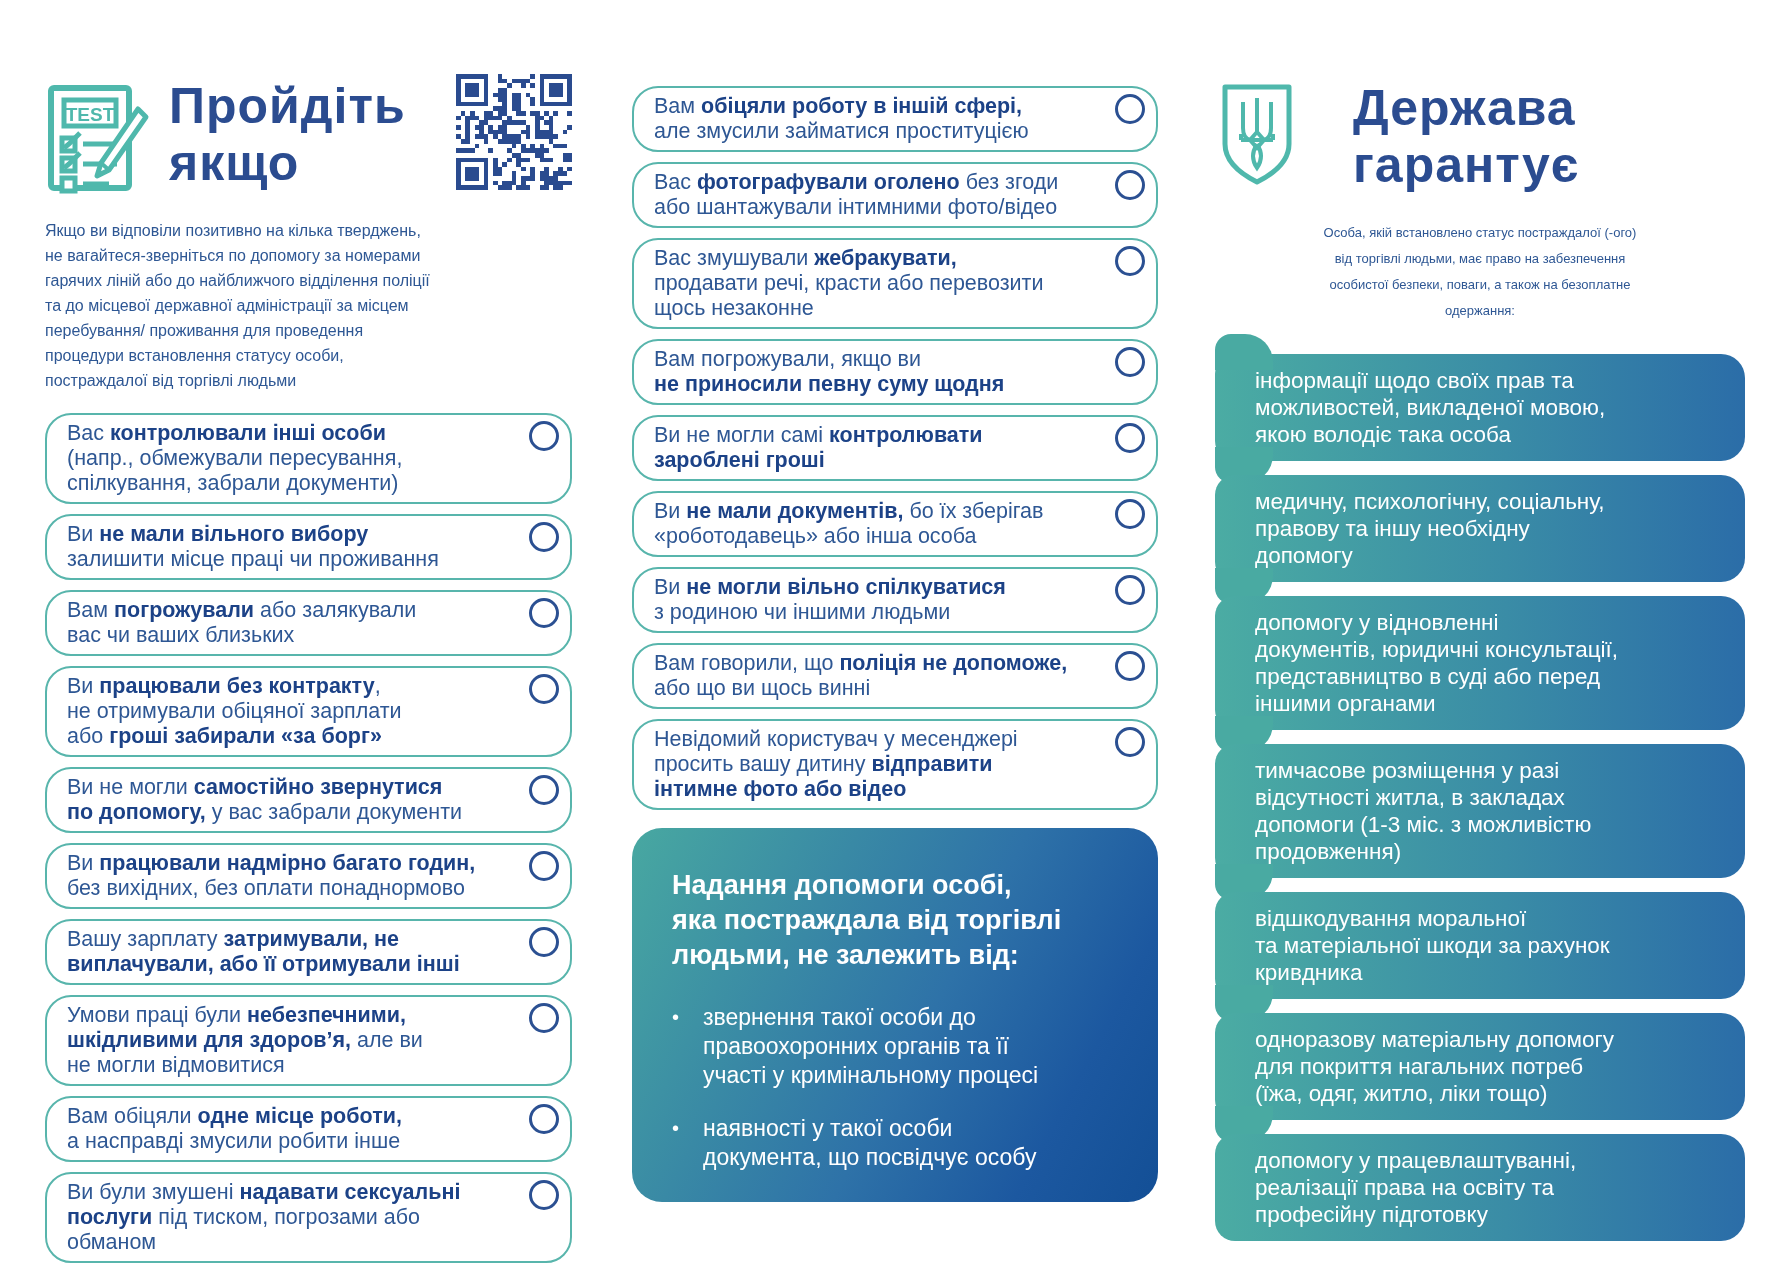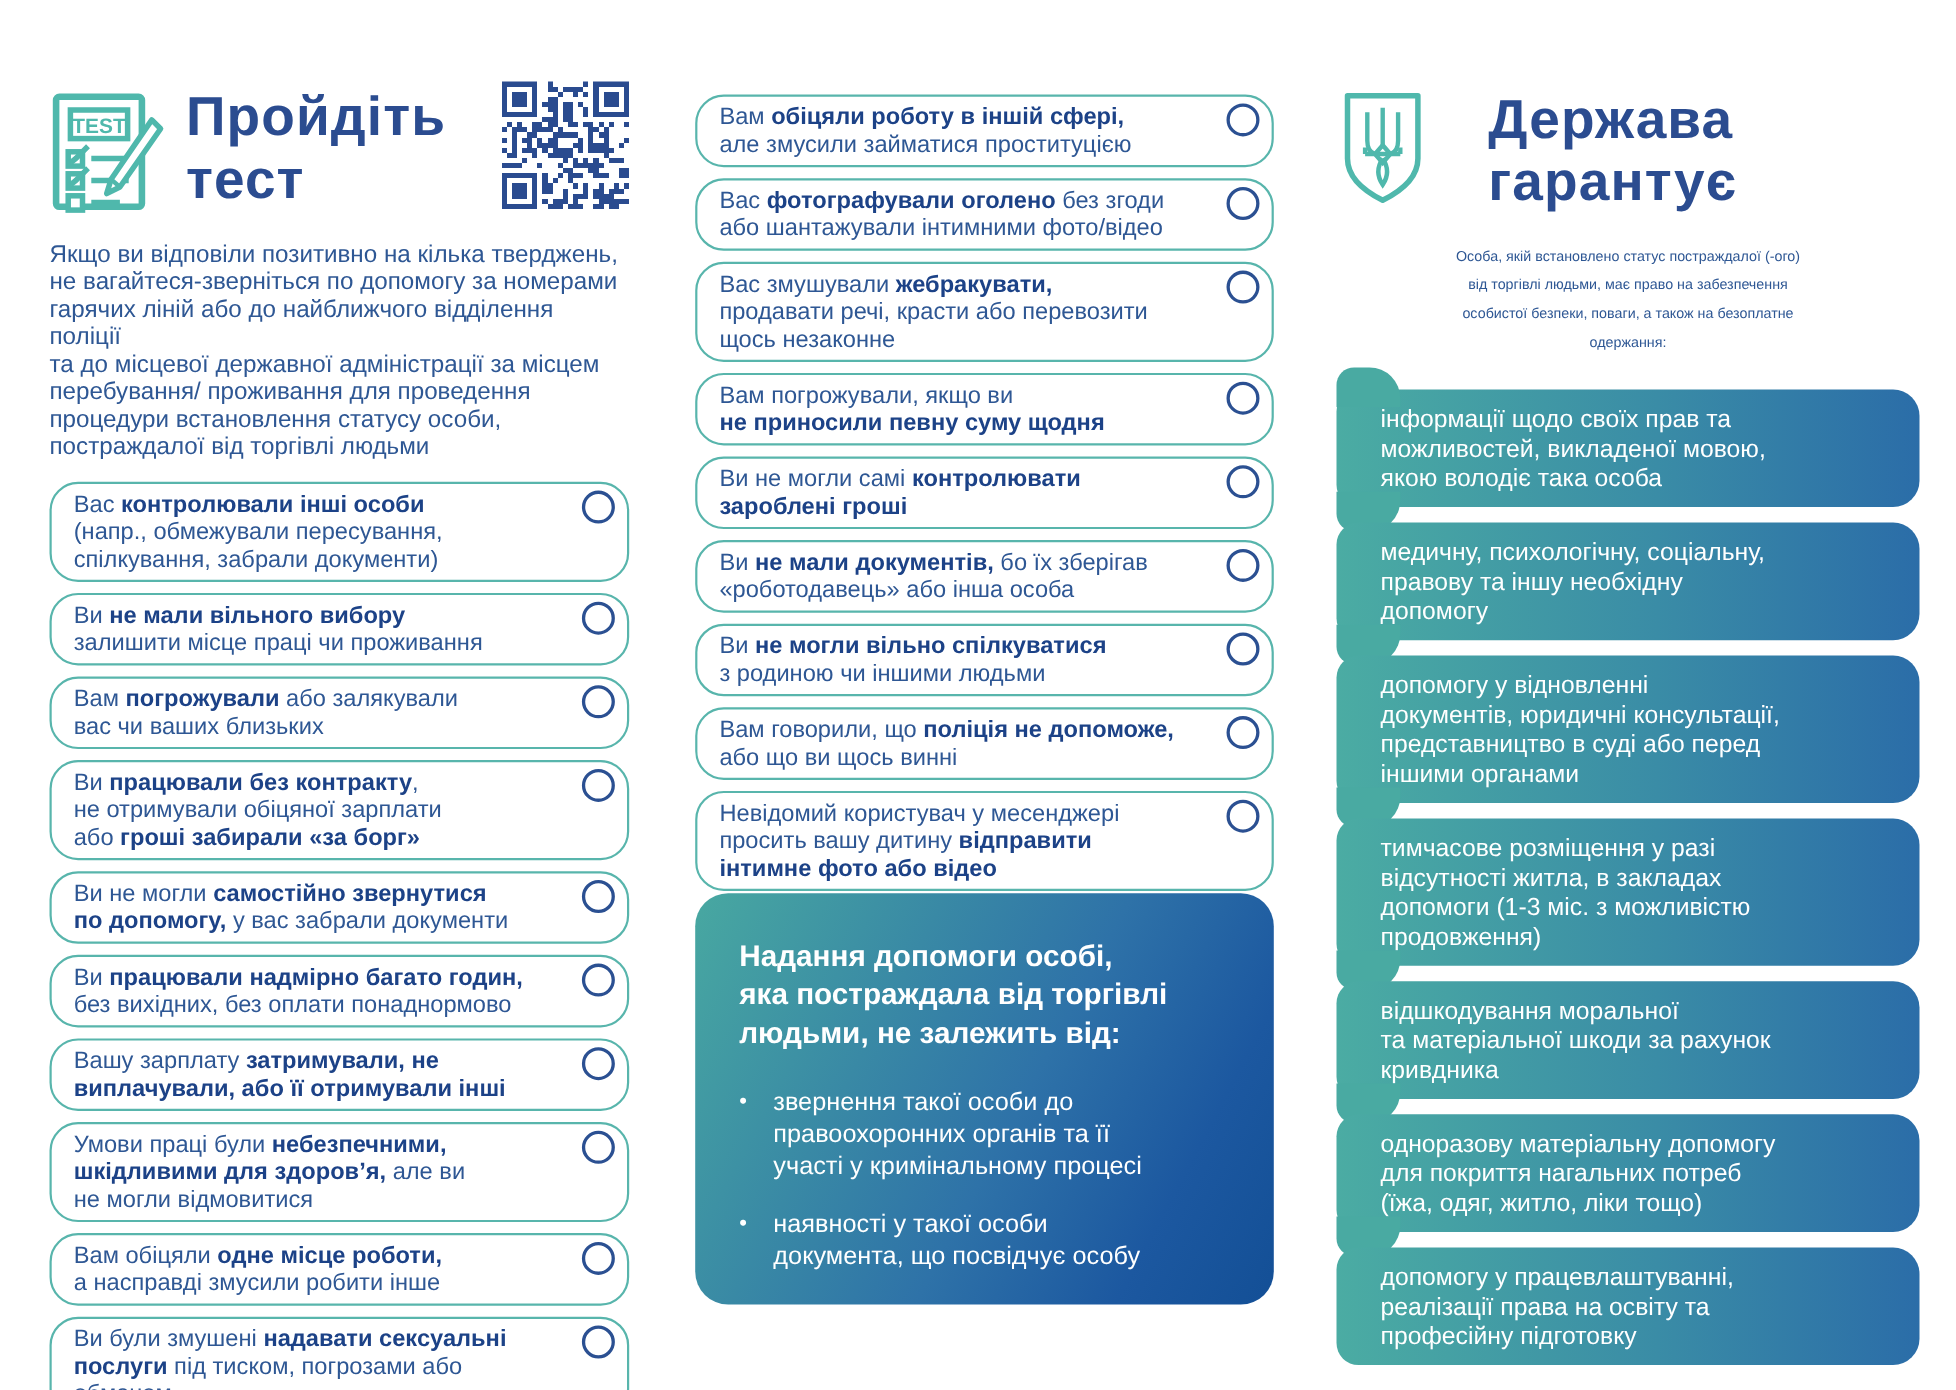--- a/index.html
+++ b/index.html
@@ -19,36 +19,36 @@
 
   .header{position:relative; height:118px;}
   .poster-title{position:absolute; top:0; font-size:50px; line-height:57px; font-weight:bold;
     letter-spacing:1px; color:var(--title); white-space:pre-line;}
   .col-left .poster-title{left:124px;}
   .col-right .poster-title{left:138px; top:2px;}
   .test-icon{position:absolute; left:-2px; top:4px;}
   .qr-wrap{position:absolute; right:0; top:-4px; width:116px; height:116px;}
   .trident-icon{position:absolute; left:2px; top:4px;}
 
-  .intro{font-size:22px; line-height:25px; color:var(--text); white-space:pre-line;}
+  .intro{font-size:16px; line-height:25px; color:var(--text); white-space:pre-line;}
   .col-left .intro{margin-top:22px;}
   .col-right .intro{margin-top:24px; font-size:13px; line-height:26px;text-align:center;}
 
   .list{display:flex; flex-direction:column; gap:10px;}
   .col-left .list{margin-top:20px;}
   .col-mid .list{margin-top:8px;}
 
   .check-row{display:flex; align-items:flex-start; background:#fff;
     border:2px solid var(--teal); border-radius:26px; padding:6px 11px 6px 20px;}
   .check-text{flex:1; font-size:21.5px; line-height:25px; color:var(--text); white-space:pre-line;}
   .check-text b{color:var(--textbold);}
   .check-circle{flex:none; width:30px; height:30px; border:3px solid var(--circle);
     border-radius:50%; margin-left:10px; background:#fff;}
 
-  .callout{margin-top:2px; border-radius:30px; color:#fff;
+  .callout{margin-top:18px; border-radius:30px; color:#fff;
     padding:40px 26px 30px 40px;
     background:linear-gradient(118deg,#48A8A1 0%,#2E72A8 55%,#1C58A0 80%,#134F96 100%);}
   .callout h2{font-size:27px; line-height:35px; font-weight:bold; white-space:pre-line; margin-bottom:30px;}
   .bullet{display:flex; gap:24px; margin-top:24px; font-size:23px; line-height:29px; white-space:pre-line;}
   .bullet .dot{flex:none; font-size:20px; line-height:29px;}
 
   .rlist{margin-top:30px; display:flex; flex-direction:column; gap:14px;}
   .rbox{position:relative; color:#fff; font-size:22.5px; line-height:27px; white-space:pre-line;
     padding:13px 24px 13px 40px; border-radius:20px 24px 24px 20px;
     background:linear-gradient(90deg,var(--grad-a) 0%,#3A8CA6 55%,var(--grad-b) 100%);}
@@ -76,21 +76,21 @@
         <rect x="19" y="76" width="13" height="13" stroke="#4FB8AC" stroke-width="5"></rect>
         <path d="M21 86 L26 82 L37 71" stroke="#4FB8AC" stroke-width="5"></path>
         <rect x="19" y="96" width="13" height="13" stroke="#4FB8AC" stroke-width="5" fill="#fff"></rect>
         <path d="M40 62 H74 M40 82 H74 M40 102 H66" stroke="#4FB8AC" stroke-width="5"></path>
         <g>
           <path d="M95 27 L103 35 L66 88 L54 94 L58 81 Z" fill="#fff" stroke="#4FB8AC" stroke-width="5" stroke-linejoin="round"></path>
           <path d="M58 81 L66 88" stroke="#4FB8AC" stroke-width="4"></path>
         </g>
       </svg>
       <h1 class="poster-title">Пройдіть
-тест</h1>
+якщо</h1>
       <div class="qr-wrap">
         <svg id="qr-svg" width="116" height="116" viewBox="0 0 116 116" shape-rendering="crispEdges">
             <rect x="0" y="0" width="115.99999999999999" height="115.99999999999999" fill="#fff"></rect>
             <rect x="41.76" y="0" width="4.64" height="4.64" fill="#2A4B8F"></rect>
             <rect x="74.24" y="0" width="4.64" height="4.64" fill="#2A4B8F"></rect>
             <rect x="41.76" y="4.64" width="4.64" height="4.64" fill="#2A4B8F"></rect>
             <rect x="46.4" y="4.64" width="4.64" height="4.64" fill="#2A4B8F"></rect>
             <rect x="55.67999999999999" y="4.64" width="4.64" height="4.64" fill="#2A4B8F"></rect>
             <rect x="60.31999999999999" y="4.64" width="4.64" height="4.64" fill="#2A4B8F"></rect>
             <rect x="64.96" y="4.64" width="4.64" height="4.64" fill="#2A4B8F"></rect>

